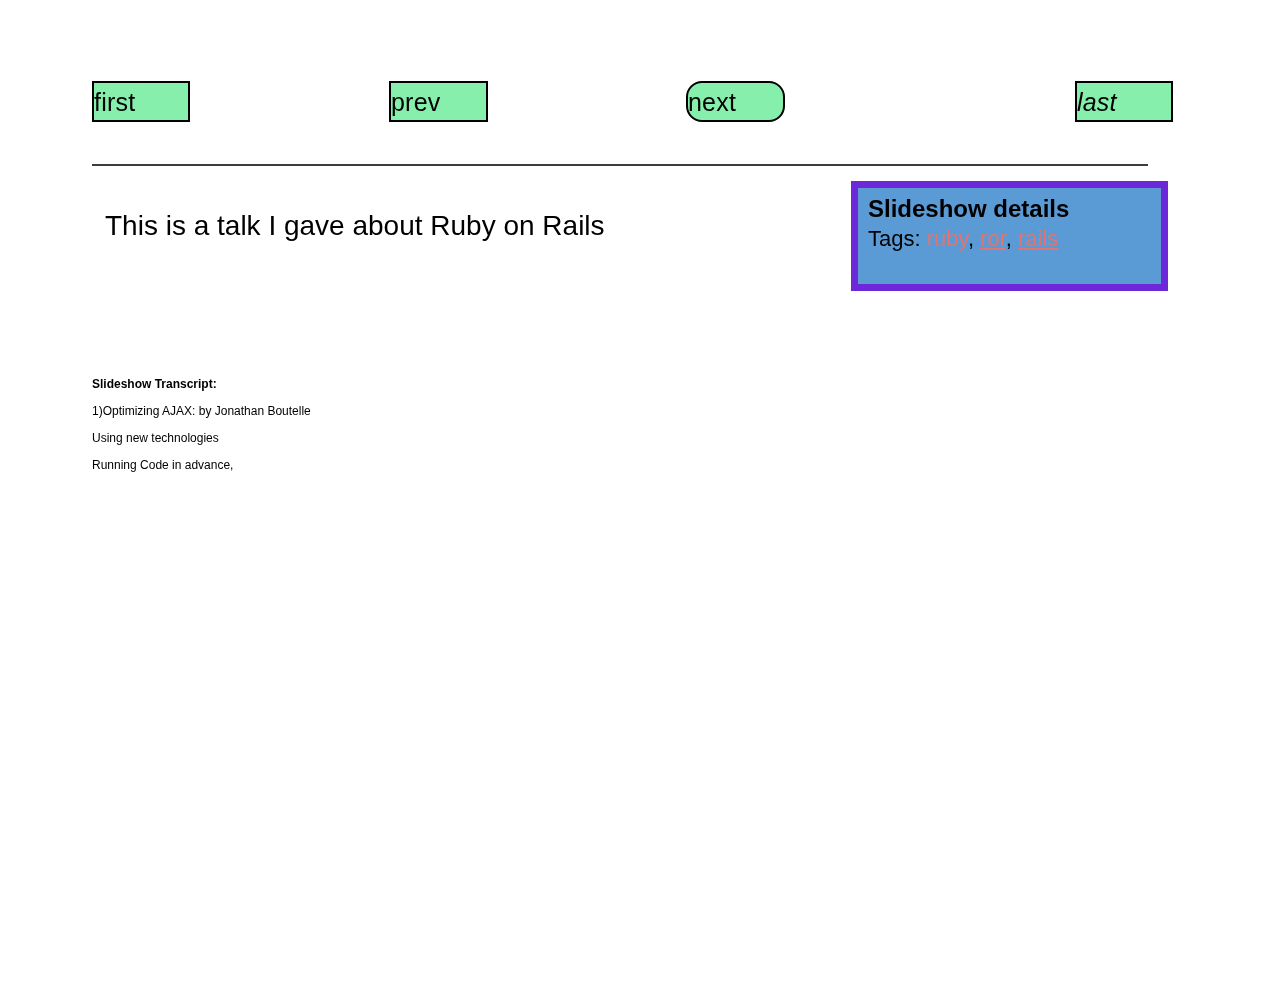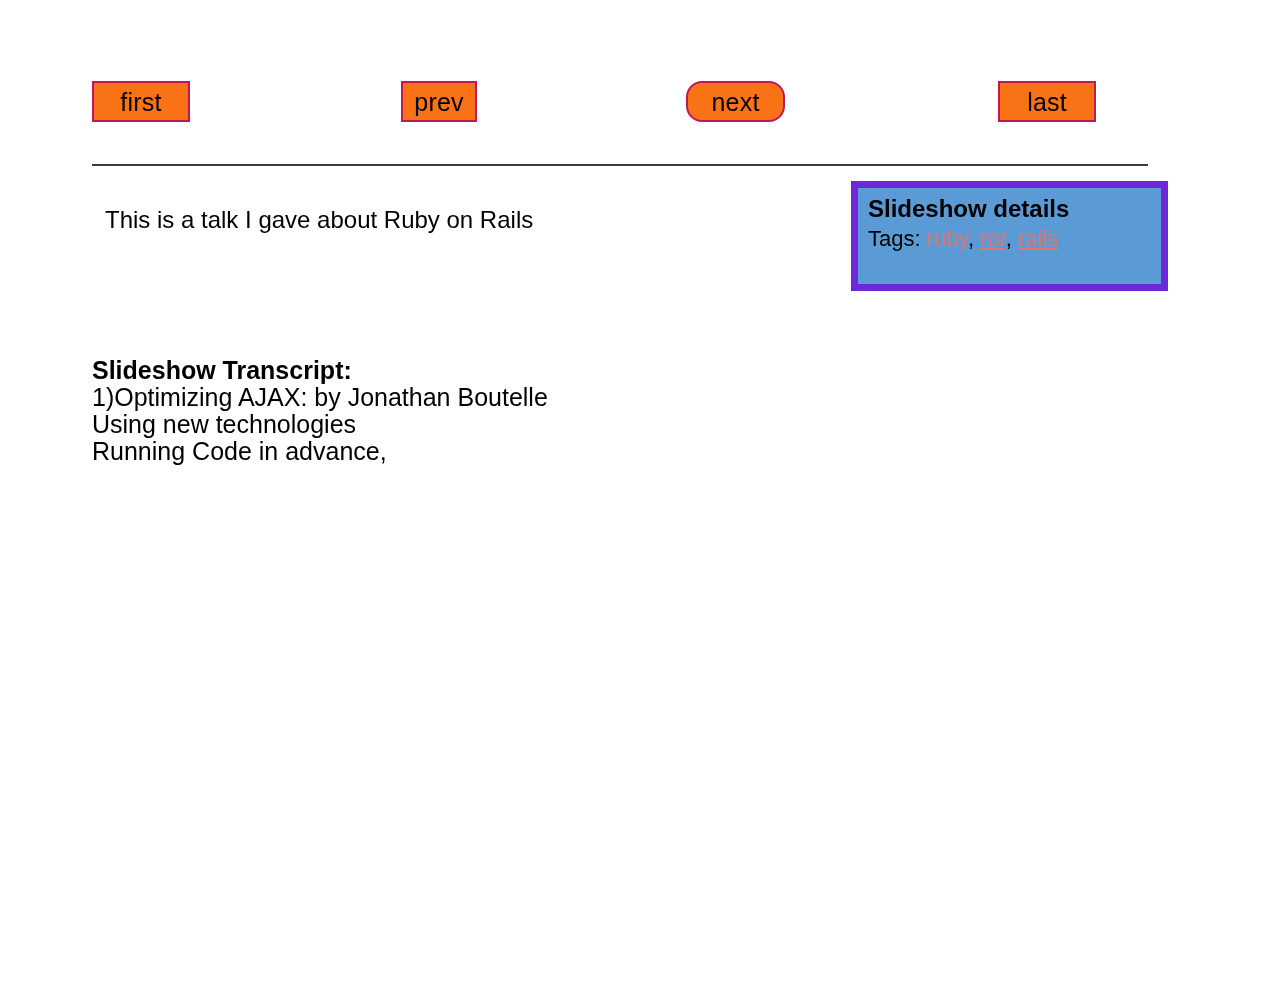--- a/index.html
+++ b/index.html
@@ -19,57 +19,56 @@
   
   .nav-bar {
     position: absolute;
     left: 0;
     top: 0;
     width: 1280px;
     height: 150px;
   }
   .nav-button {
     position: absolute;
-    background: #f97316;
-    border: 2px solid #be185d;
+    background: #86efac;
+    border: 2px solid #000000;
     box-sizing: border-box;
     display: flex;
     align-items: center;
-    justify-content: center;
     font-size: 25px;
     line-height: 1;
     color: #000000;
     cursor: pointer;
     user-select: none;
     letter-spacing: 0.2px;
   }
   .nav-button span { display: block; transform: translateY(1px); }
 
   #btn-first { left: 92px;   top: 81px; width: 98px;  height: 41px; }
-  #btn-prev  { left: 389px;  top: 81px; width: 76px;  height: 41px; margin-left: 12px; }
+  #btn-prev  { left: 389px;  top: 81px; width: 99px;  height: 41px; }
   #btn-next  { left: 686px;  top: 81px; width: 99px;  height: 41px; border-radius: 16px; }
-  #btn-last  { left: 998px; top: 81px; width: 98px;  height: 41px; }
+  #btn-last  { left: 1075px; top: 81px; width: 98px;  height: 41px; font-style: italic; }
 
   
   .hrule {
     position: absolute;
     left: 92px;
     top: 164px;
     width: 1056px;
     height: 0;
     border-top: 2px solid #3b3b41;
   }
 
   
   .description {
     position: absolute;
     left: 105px;
-    top: 202px;
+    top: 208px;
     width: 720px;
-    font-size: 24px;
+    font-size: 28px;
     line-height: 35px;
     color: #000000;
     white-space: nowrap;
   }
   .description .line { display: block; }
 
   a.link {
     color: #C0504D;
     text-decoration: underline;
     text-underline-offset: 2px;
@@ -114,23 +113,23 @@
   .details-panel a.link {
     text-decoration: underline;
     text-underline-offset: 2px;
     text-align: center;
   }
 
   
   .transcript {
     position: absolute;
     left: 92px;
-    top: 357px;
+    top: 371px;
     width: 600px;
-    font-size: 25px;
+    font-size: 12px;
     line-height: 27px;
     color: #000000;
   }
   .transcript-heading {
     font-weight: bold;
     white-space: nowrap;
   }
   .transcript-line { white-space: nowrap; }
 </style>
 </head>

